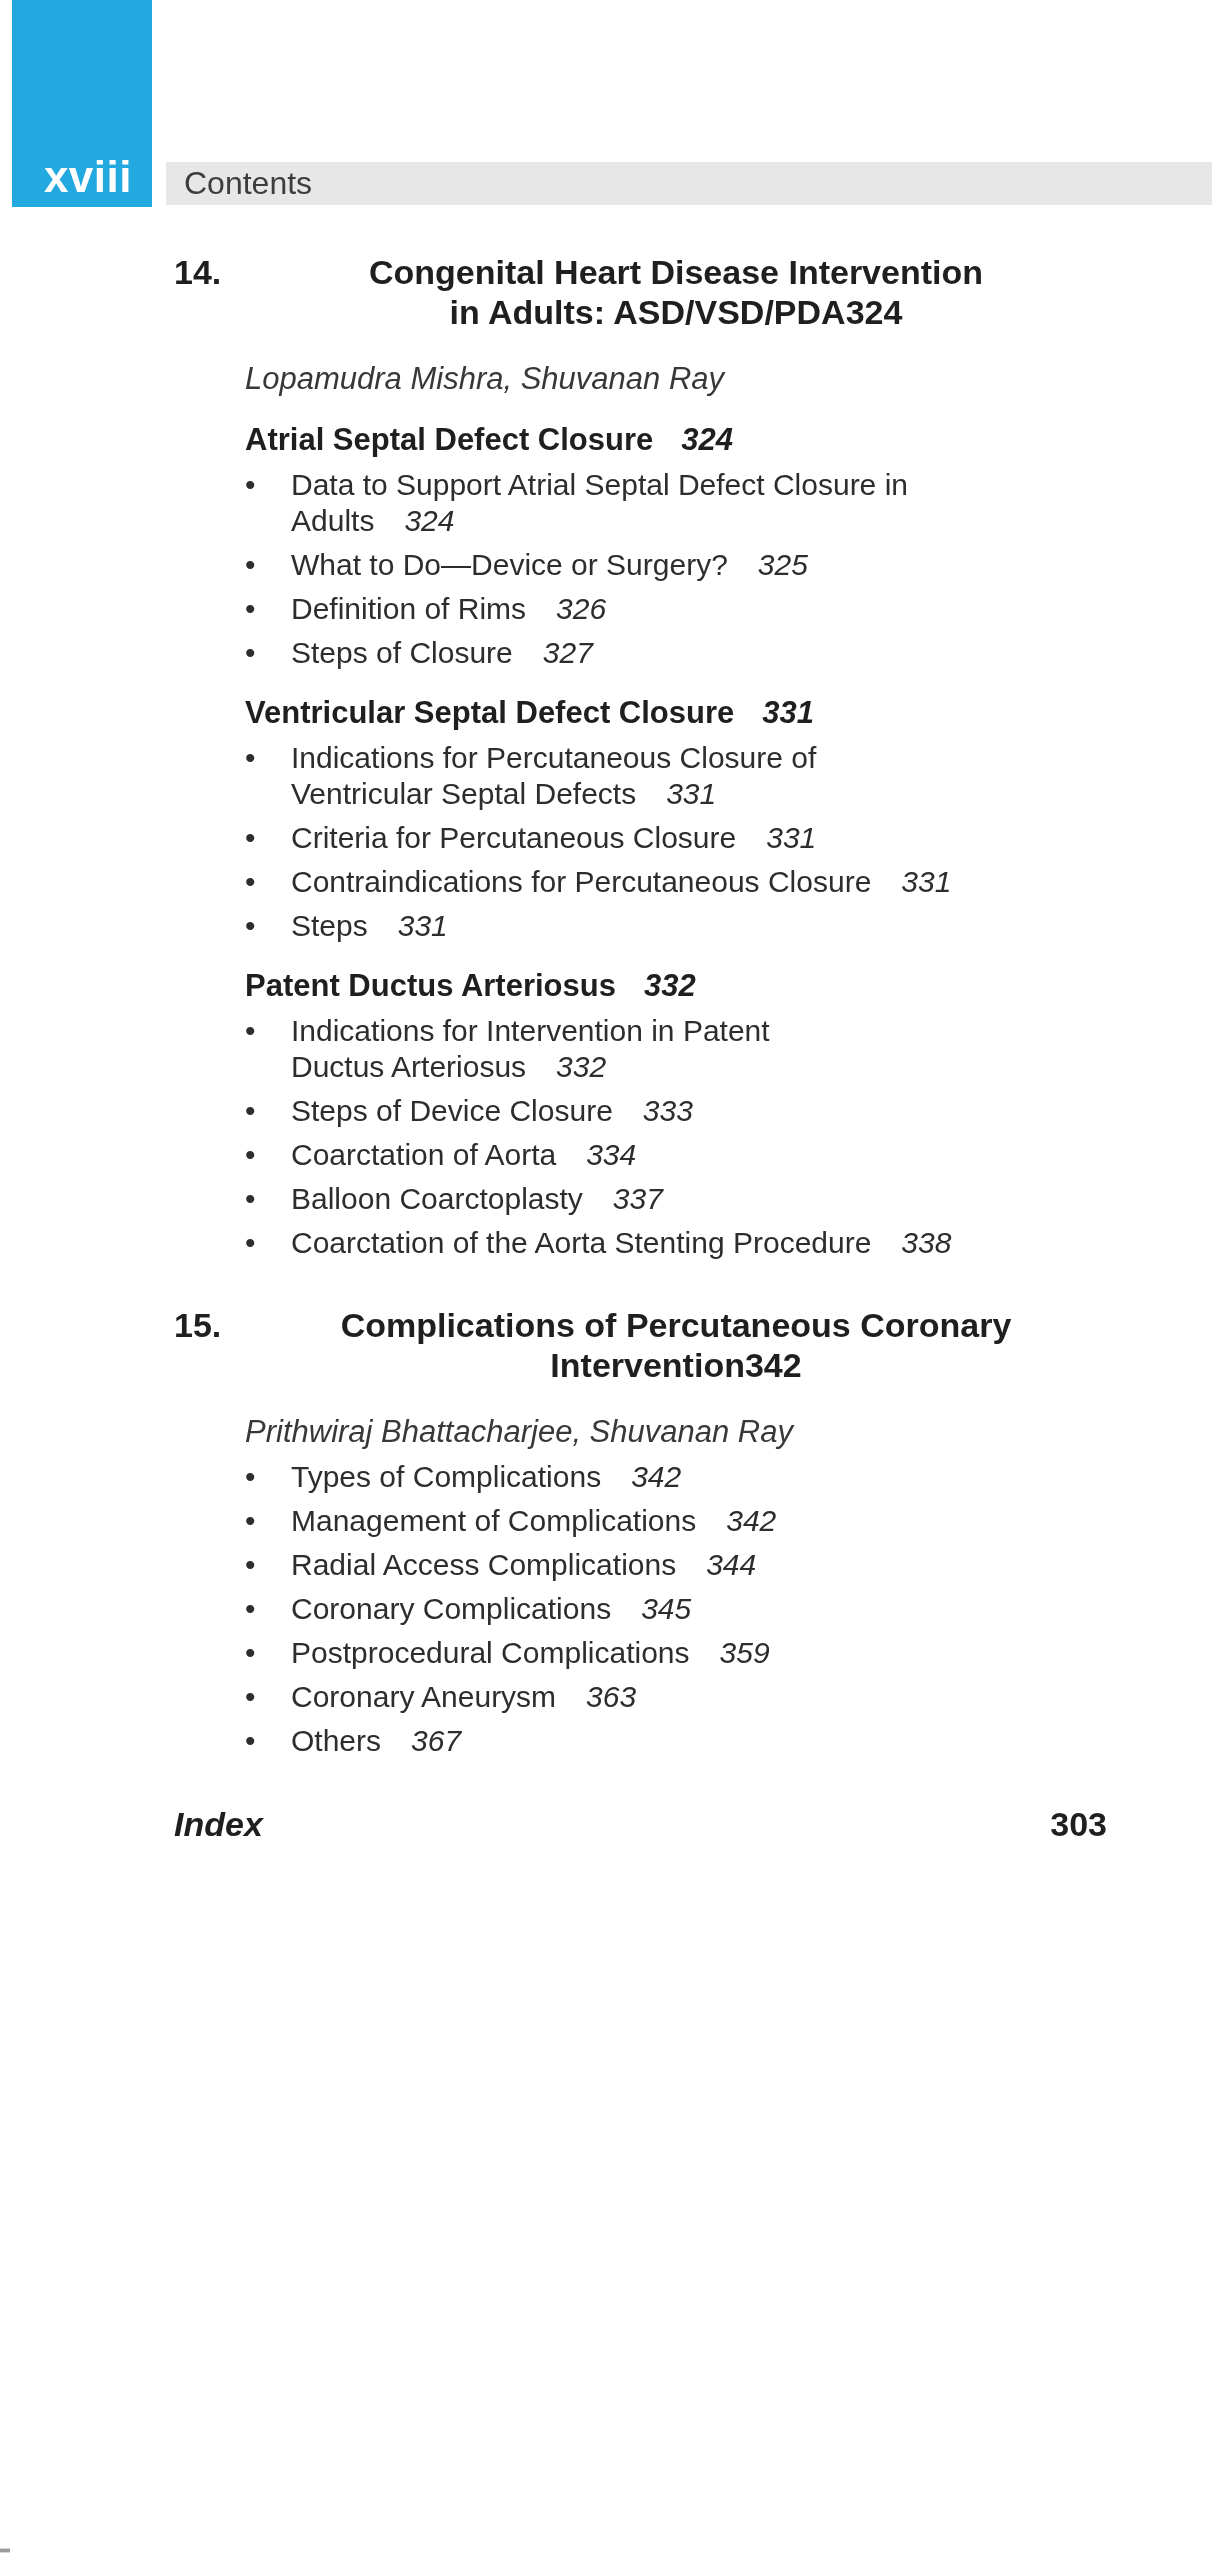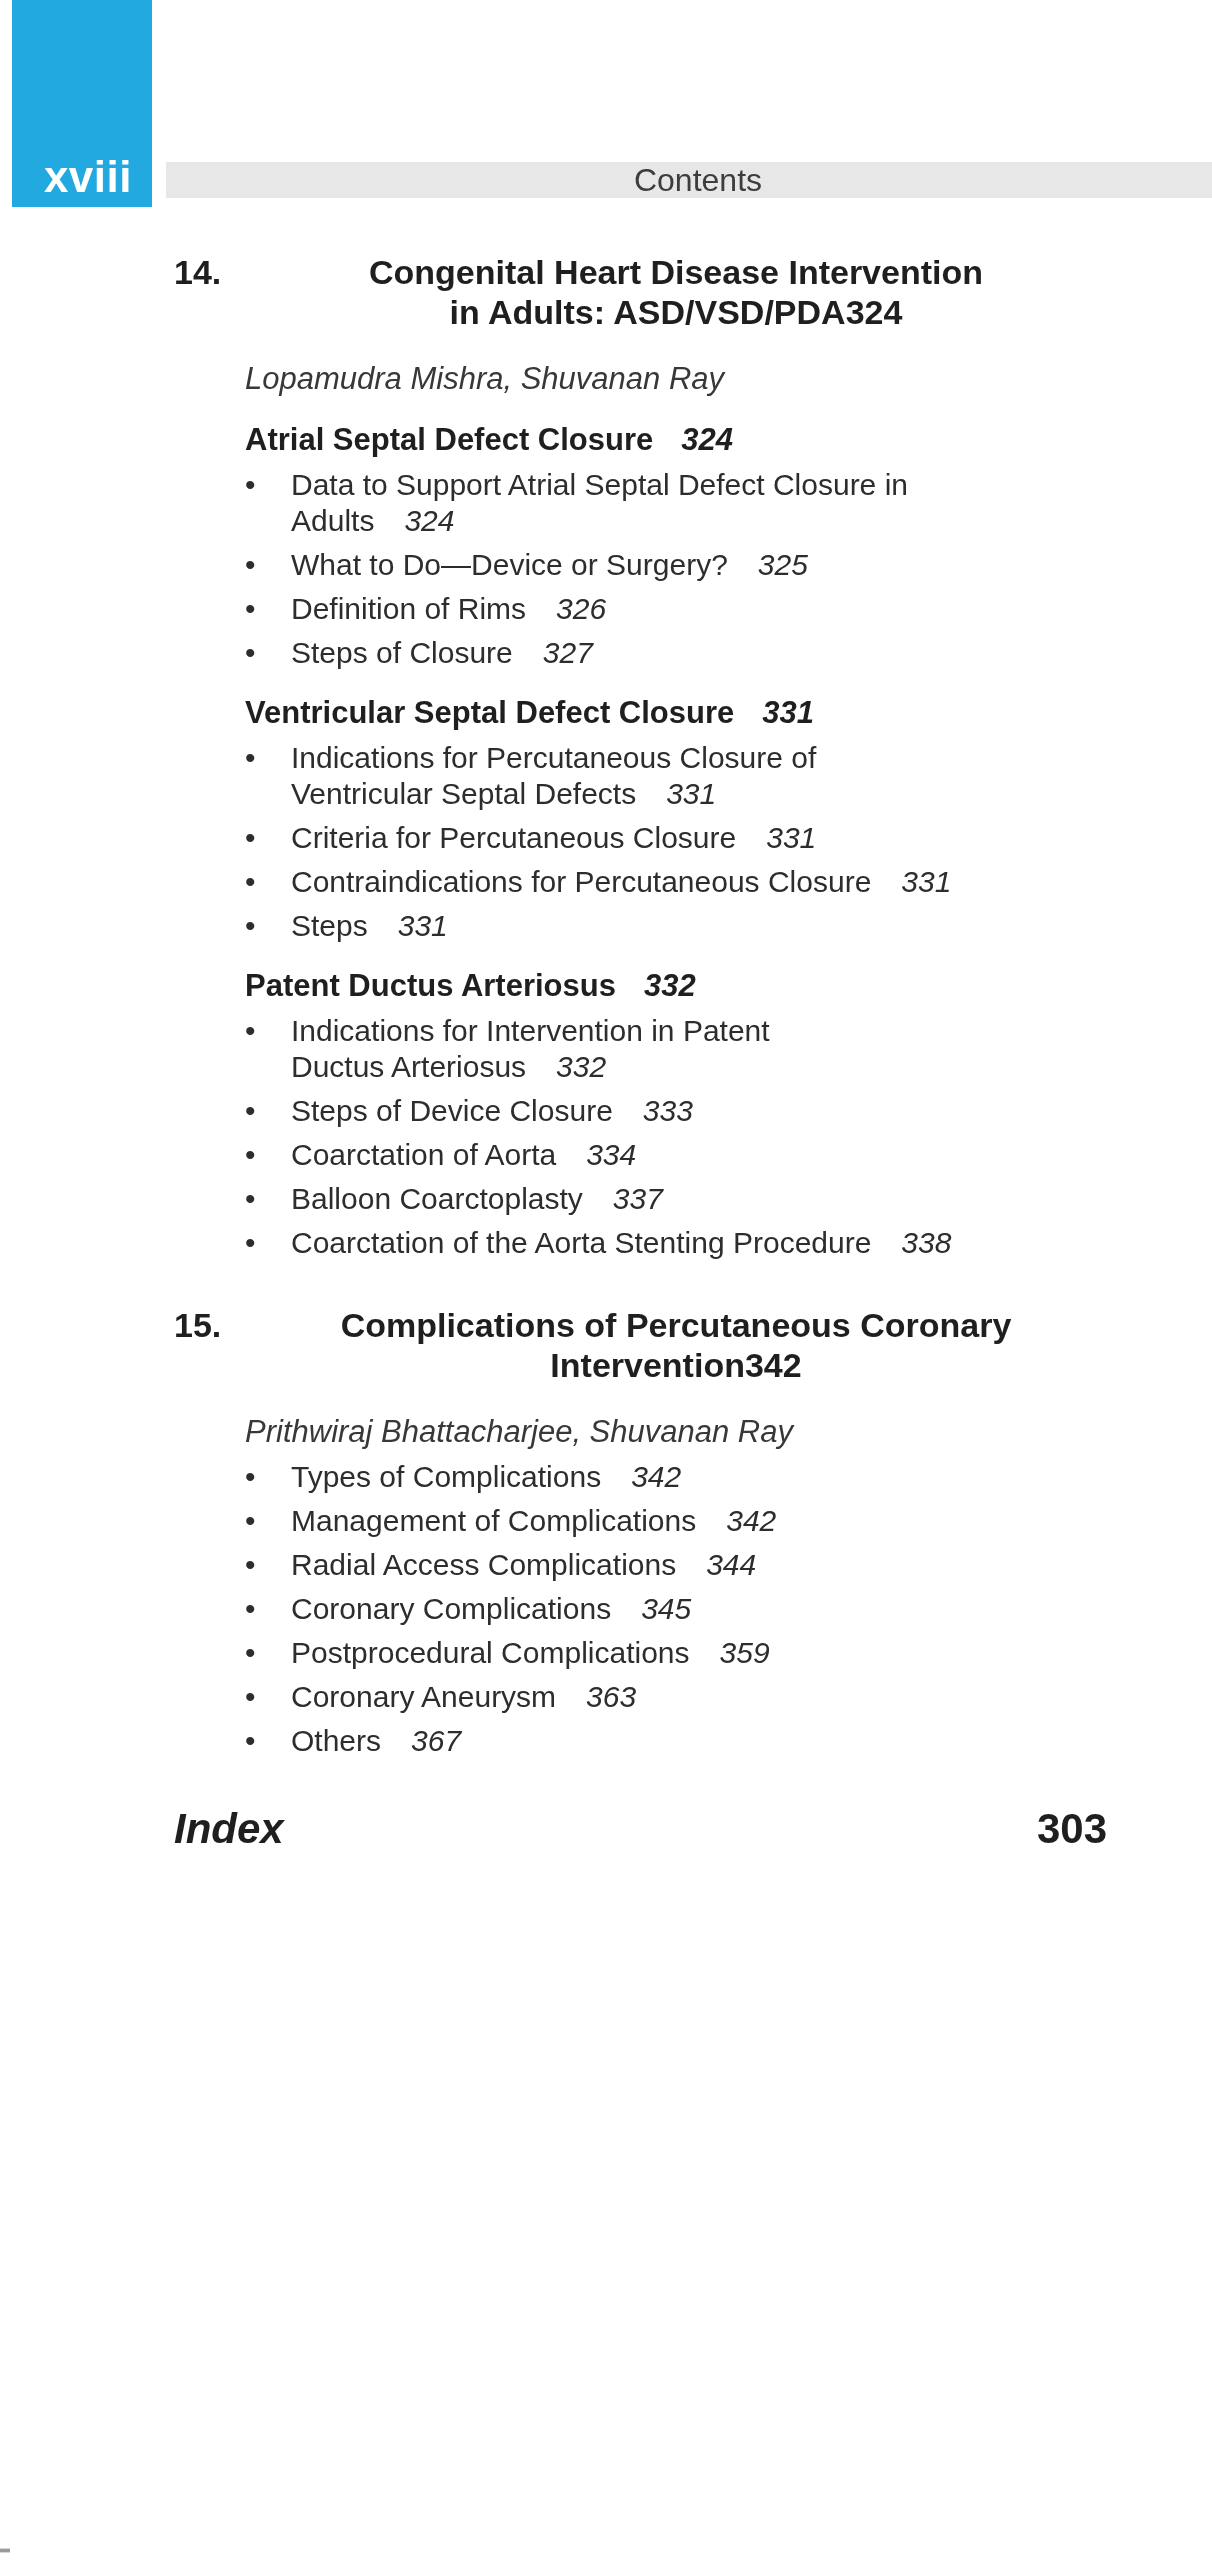--- a/index.html
+++ b/index.html
@@ -26,26 +26,25 @@
     right: 20px; bottom: 8px;
     color: #ffffff;
     font-weight: bold;
     font-size: 44px;
     line-height: 1;
     letter-spacing: 0.5px;
   }
   .running-head {
     position: absolute;
     left: 166px; right: 0; top: 162px;
-    height: 36px;
+    height: 43px;
     background: var(--bar-gray, #e7e7e7);
     display: flex;
     align-items: center;
     padding-left: 18px;
-    justify-content: center;
   }
   .running-head-text {
     font-size: 32px;
     color: #3d3d3d;
   }
 
   
   .toc {
     position: absolute;
     left: 174px; top: 252px;
@@ -101,21 +100,21 @@
   .bullet-glyph { flex: none; width: 46px; }
   .bullet-body { flex: 1; }
   .item-page { font-style: italic; margin-left: 30px; }
 
   .index-row {
     display: flex;
     justify-content: space-between;
     align-items: baseline;
     margin-top: 46px;
     font-weight: bold;
-    font-size: 42px;
+    font-size: 34px;
     color: var(--text-dark, #1f1f1f);
   }
   .index-label { font-style: italic; }
 
   .corner-mark {
     position: absolute;
     left: 0; bottom: 7px;
     width: 10px; height: 5px;
     background: #9b9b9b;
     border-top: 1px solid #d6d6d6;

